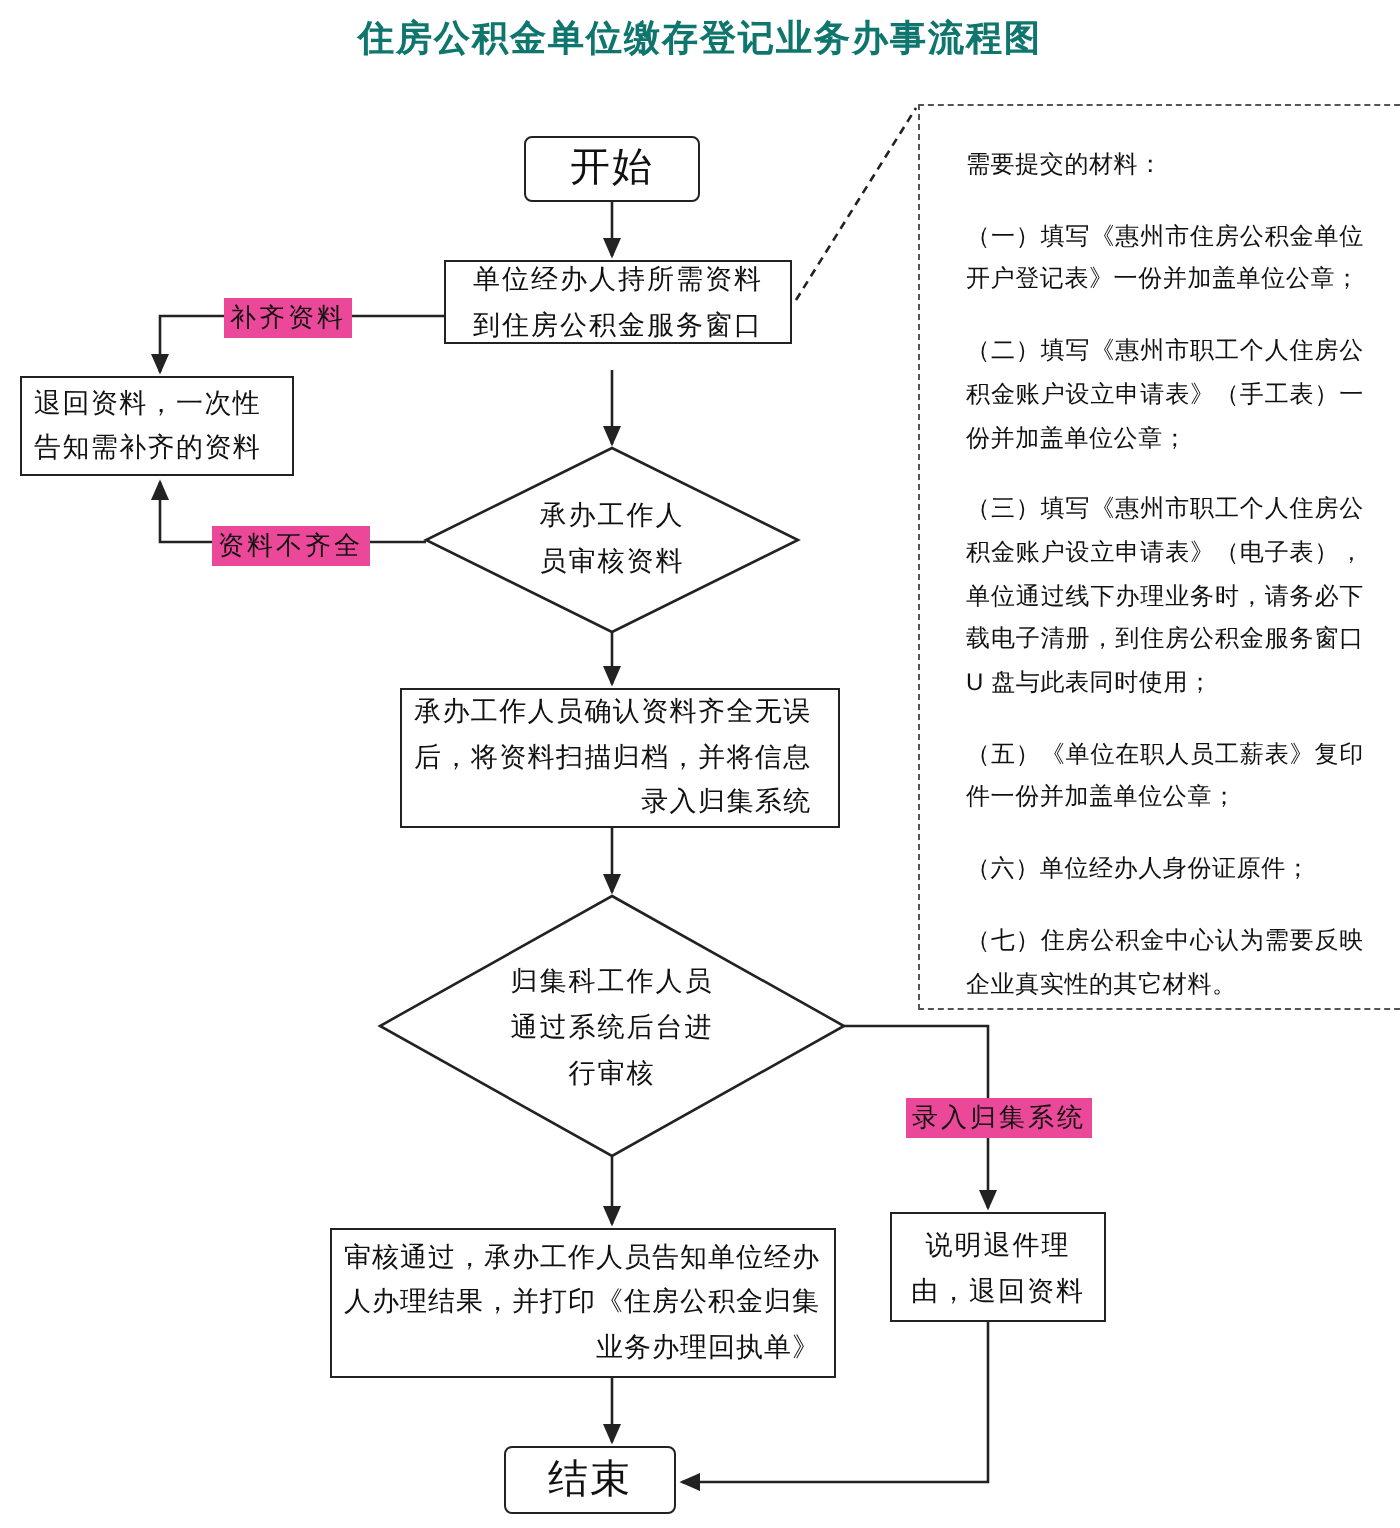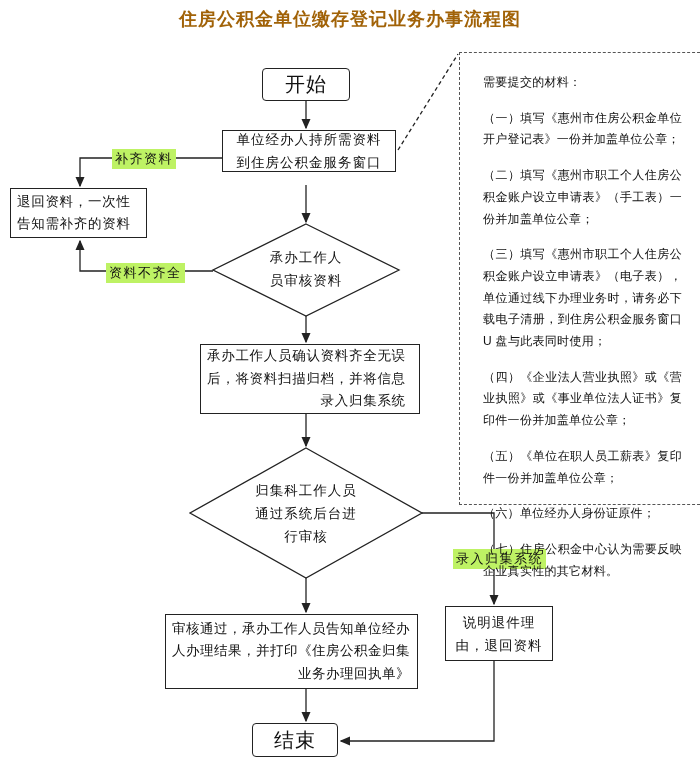--- a/index.html
+++ b/index.html
@@ -4,38 +4,38 @@
 <style>
   html,body{margin:0;padding:0;}
   body{
     width:700px;height:764px;background:#ffffff;
     font-family:"Liberation Sans","DejaVu Sans",sans-serif;
     color:#1a1a1a;overflow:hidden;position:relative;
   }
   .stage{position:absolute;left:0;top:0;width:700px;height:764px;overflow:hidden;}
   .title{
     position:absolute;left:0;top:7px;width:700px;text-align:center;
-    font-size:18px;font-weight:bold;letter-spacing:1px;color:#a16207;
+    font-size:18px;font-weight:bold;letter-spacing:1px;color:#0f766e;
   }
   svg.wires{position:absolute;left:0;top:0;width:700px;height:764px;pointer-events:none;}
   .node{
     position:absolute;box-sizing:border-box;background:#fff;
     border:1.4px solid #222;font-size:13.5px;line-height:23px;
     letter-spacing:1px;color:#111;white-space:pre-line;
     display:flex;align-items:center;justify-content:center;text-align:center;
   }
   .node.terminal{border-radius:4px;border-width:1.6px;font-size:20px;}
   .node.left-text{justify-content:flex-start;text-align:right;line-height:22.5px;letter-spacing:0.7px;}
   .dtext{
     position:absolute;background:transparent;border:none;
     font-size:13.5px;line-height:23px;letter-spacing:1px;color:#111;
     white-space:pre-line;text-align:center;
   }
   .edge-label{
-    position:absolute;background:#bef264;font-size:13px;letter-spacing:1.5px;
+    position:absolute;background:#ec4899;font-size:13px;letter-spacing:1.5px;
     color:#111;padding:1px 3px;white-space:nowrap;
   }
   .materials{
     position:absolute;left:459px;top:52px;width:246px;height:453px;
     box-sizing:border-box;border:1.3px dashed #555;
     padding:5px 8px 4px 9px;background:#fff;
   }
   .materials p{
     margin:14px;font-size:12px;line-height:21.7px;letter-spacing:0.3px;
     color:#111;text-align:justify;
@@ -103,19 +103,18 @@
 
   <div class="edge-label" style="left:106px;top:263px;">资料不齐全</div>
 
   <div class="edge-label" style="left:453px;top:549px;">录入归集系统</div>
 
   <div class="materials">
     <p>需要提交的材料：</p>
     <p>（一）填写《惠州市住房公积金单位开户登记表》一份并加盖单位公章；</p>
     <p>（二）填写《惠州市职工个人住房公积金账户设立申请表》（手工表）一份并加盖单位公章；</p>
     <p>（三）填写《惠州市职工个人住房公积金账户设立申请表》（电子表），单位通过线下办理业务时，请务必下载电子清册，到住房公积金服务窗口 U 盘与此表同时使用；</p>
-    <p>（四）《企业法人营业执照》或《营业执照》或《事业单位法人证书》复印件一份并加盖单位公章；</p>
     <p>（五）《单位在职人员工薪表》复印件一份并加盖单位公章；</p>
     <p>（六）单位经办人身份证原件；</p>
     <p>（七）住房公积金中心认为需要反映企业真实性的其它材料。</p>
   </div>
 
 </div>
 
 </body></html>

